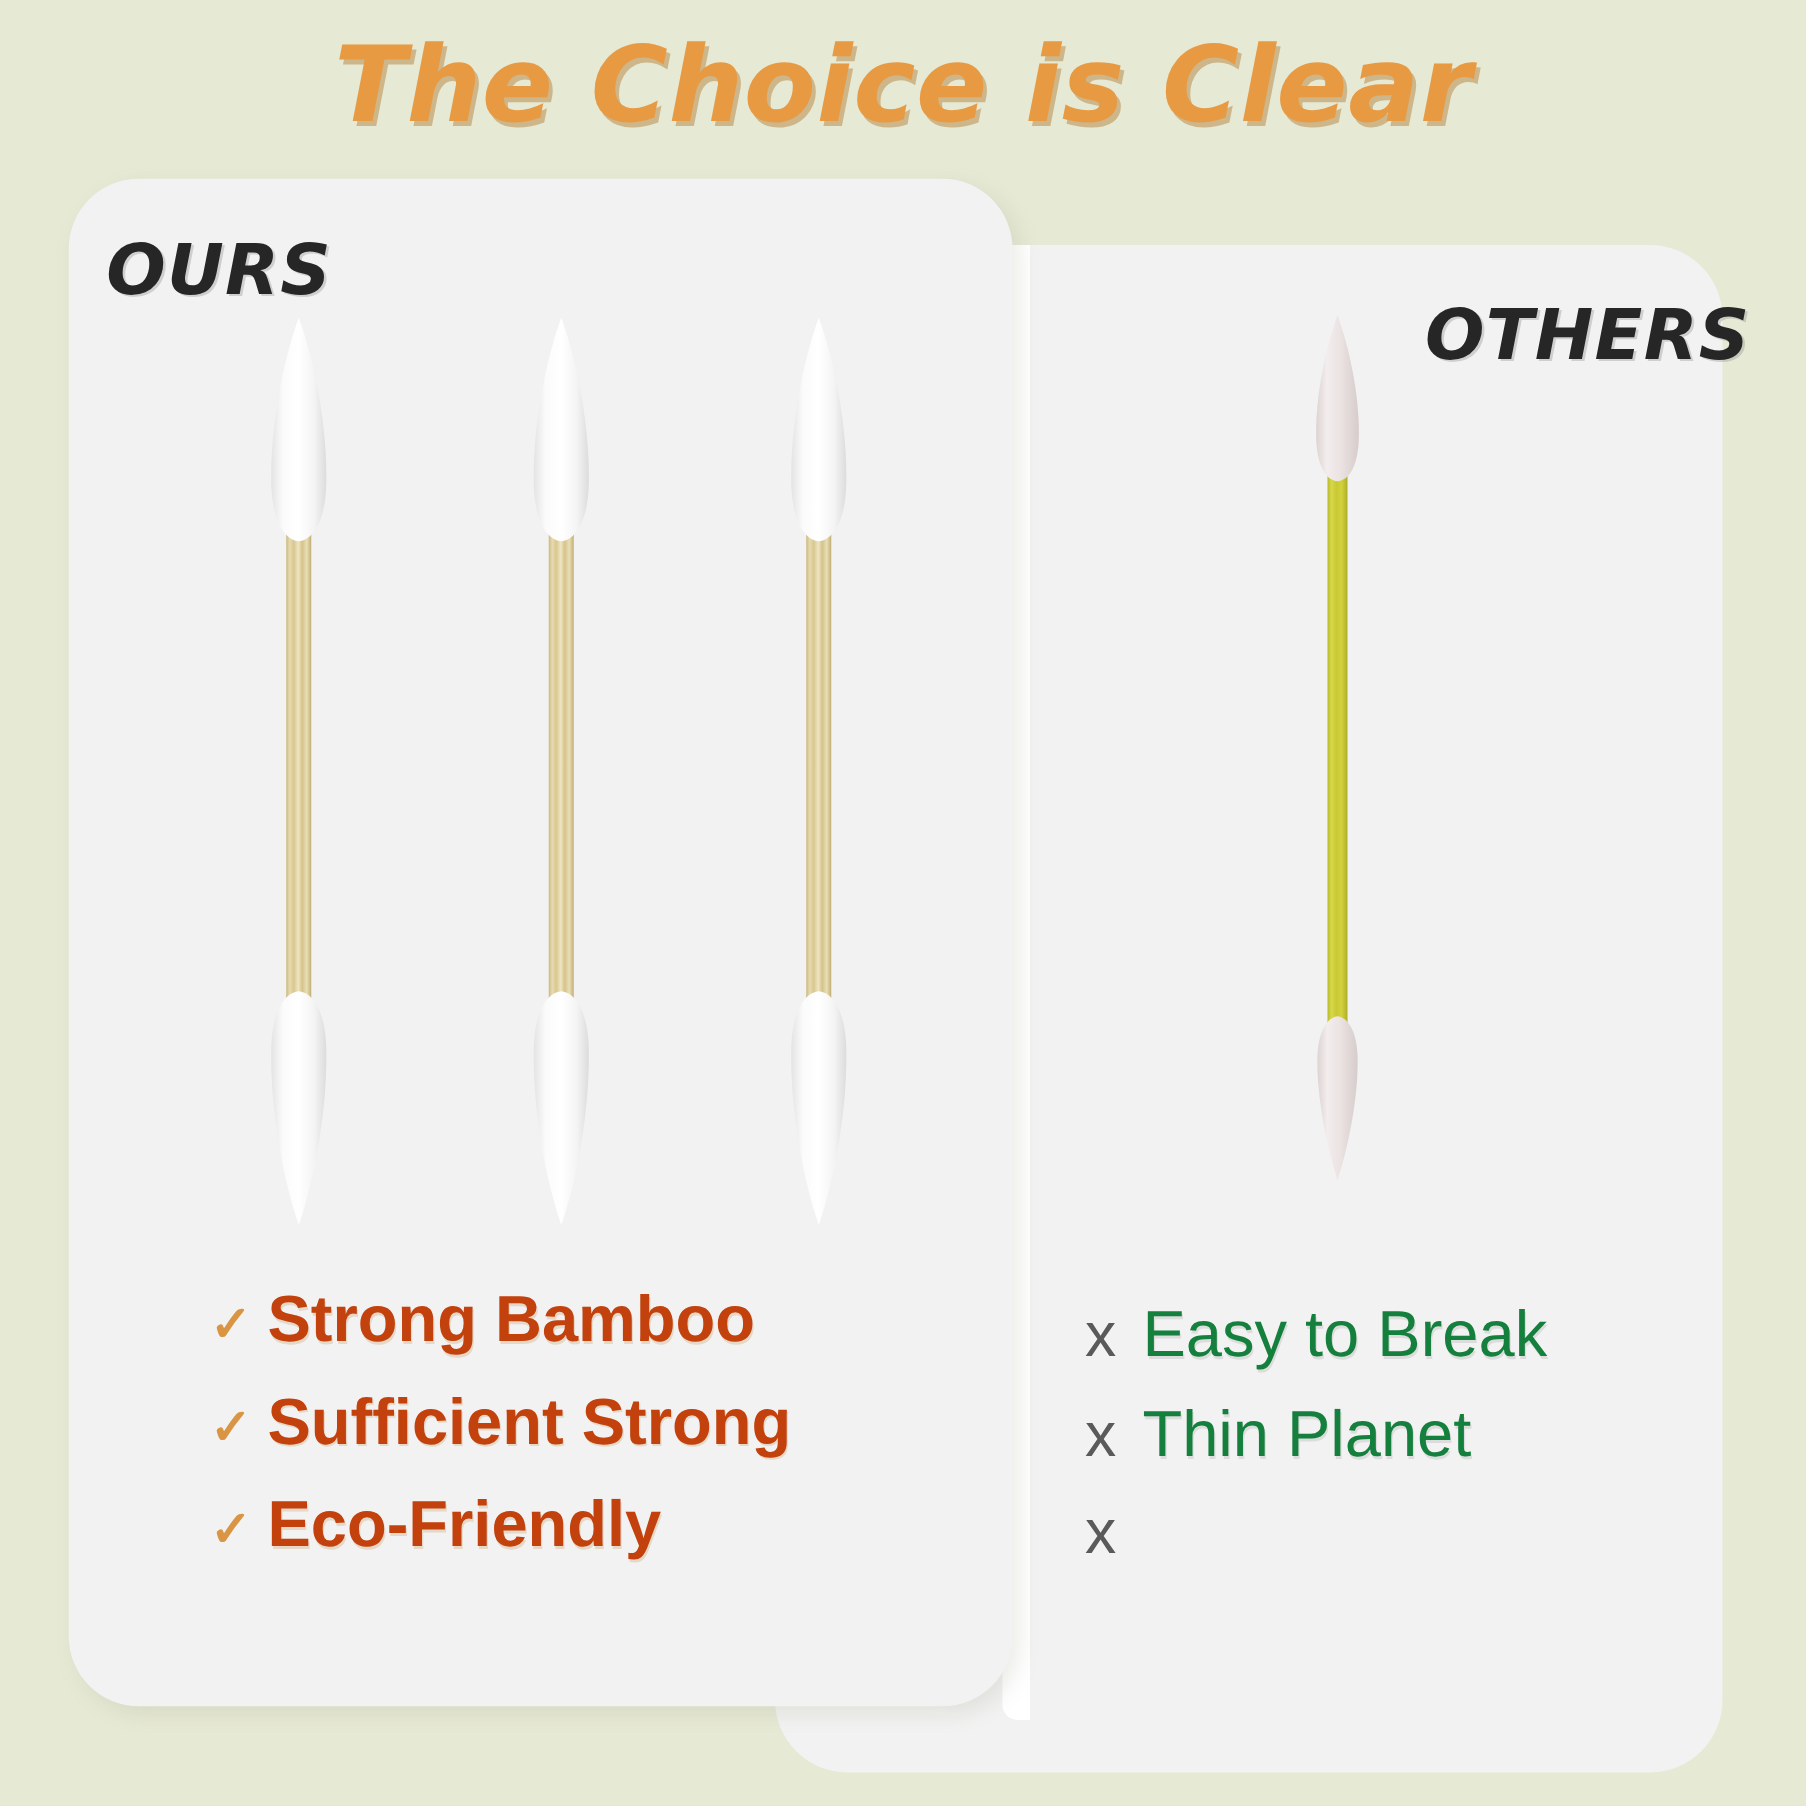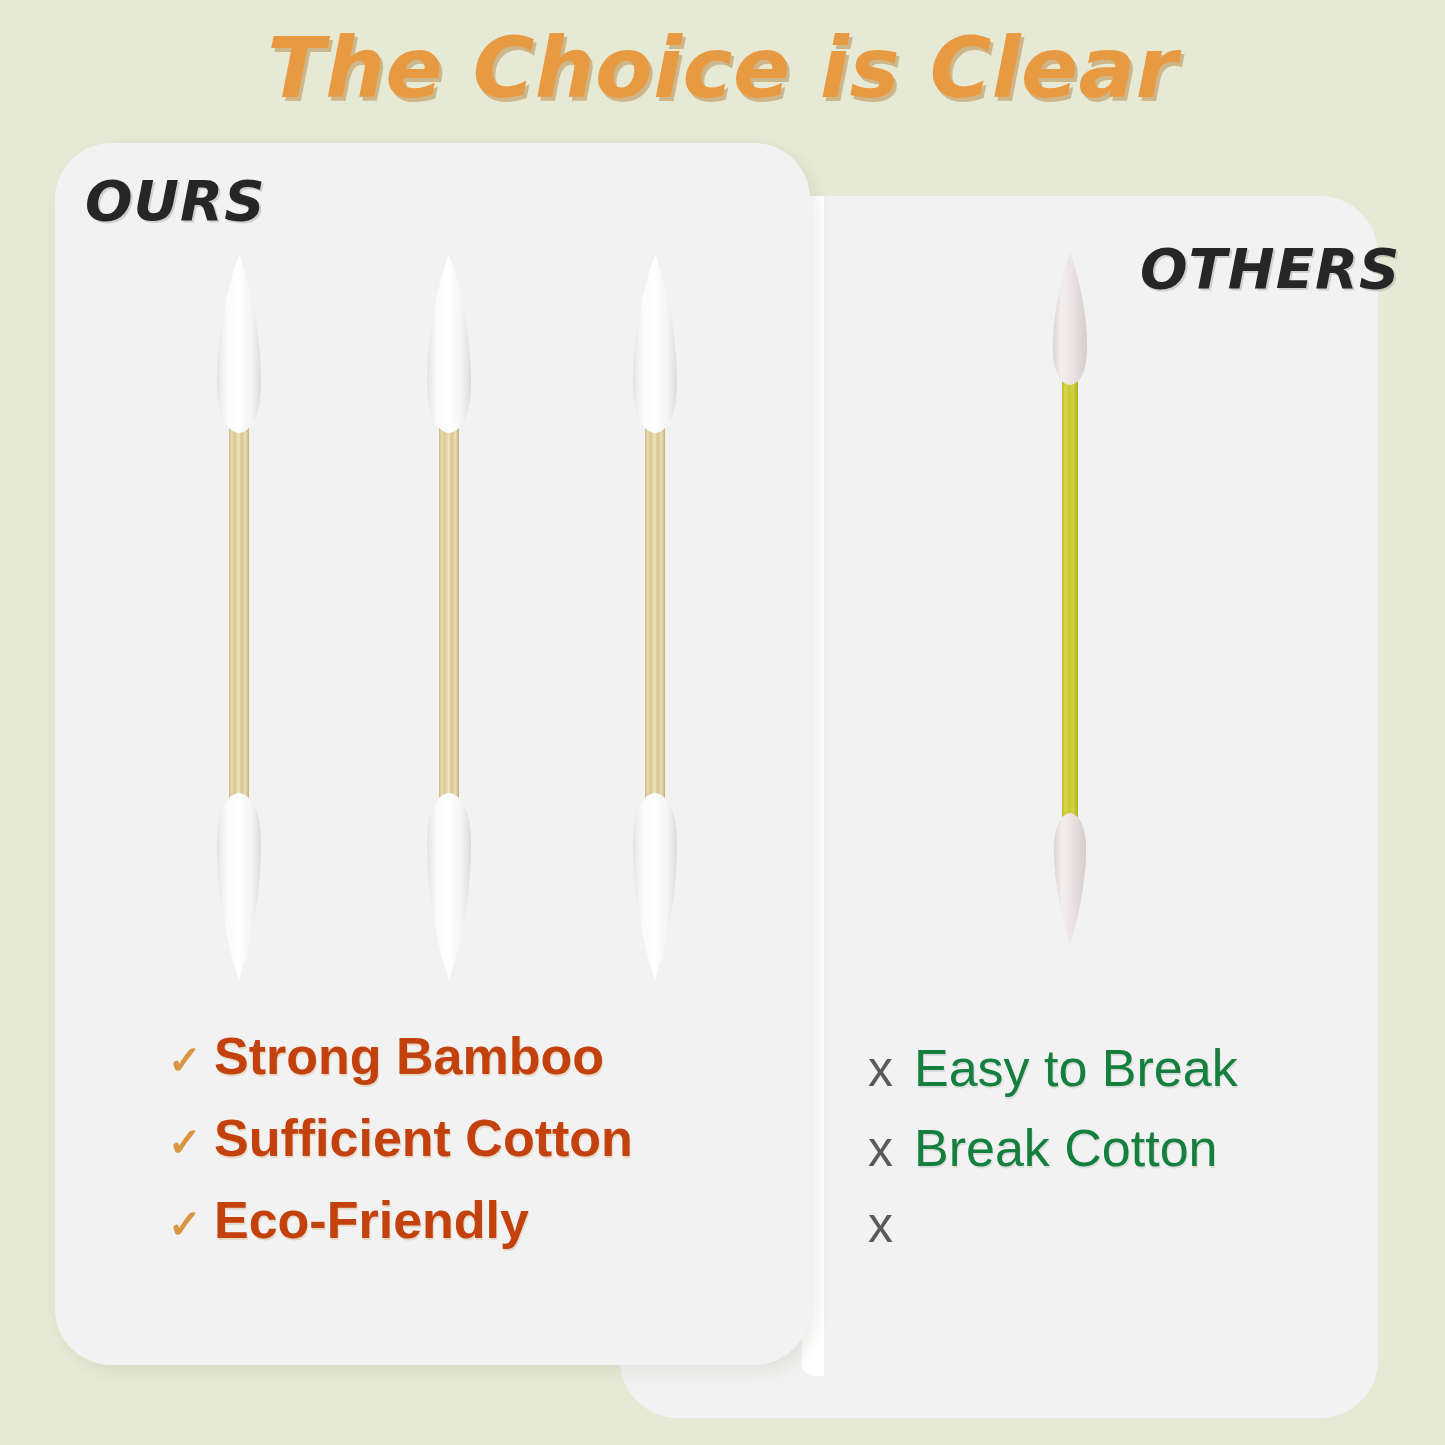--- a/index.html
+++ b/index.html
@@ -84,21 +84,21 @@
     font-family: "DejaVu Sans", sans-serif;
     font-size: 56px;
     font-weight: bold;
     font-style: italic;
     color: #262626;
     letter-spacing: 1px;
     text-shadow: 2px 2px 0 rgba(120,120,120,0.28);
     white-space: nowrap;
     z-index: 6;
   }
-  .label-ours   { left: 85px;  top: 168px; }
+  .label-ours   { left: 85px;  top: 184px; }
   .label-others { left: 1140px; top: 236px; }
 
   
   .swab {
     position: absolute;
     z-index: 5;
   }
 
   .swab-ours-1 { left: 196px; top: 252px; }
   .swab-ours-2 { left: 406px; top: 252px; }
@@ -220,35 +220,35 @@
     <path d="M38 696 C 27 662, 21 622, 22 596 C 23 576, 30 566, 38 565 C 46 566, 53 576, 54 596 C 55 622, 49 662, 38 696 Z" fill="url(#cotton2)"></path>
   </svg>
 
   <div class="feature-list list-ours">
     <div class="feature-row">
       <span class="marker marker-check">✓</span>
       <span class="feature-text">Strong Bamboo</span>
     </div>
     <div class="feature-row">
       <span class="marker marker-check">✓</span>
-      <span class="feature-text">Sufficient Cotton</span>
+      <span class="feature-text">Sufficient Strong</span>
     </div>
     <div class="feature-row">
       <span class="marker marker-check">✓</span>
       <span class="feature-text">Eco-Friendly</span>
     </div>
   </div>
 
   <div class="feature-list list-others">
     <div class="feature-row">
       <span class="marker marker-x">x</span>
       <span class="feature-text">Easy to Break</span>
     </div>
     <div class="feature-row">
       <span class="marker marker-x">x</span>
-      <span class="feature-text">Break Cotton</span>
+      <span class="feature-text">Thin Planet</span>
     </div>
     <div class="feature-row">
       <span class="marker marker-x">x</span>
     </div>
   </div>
 
 </div>
 
 </body></html>

